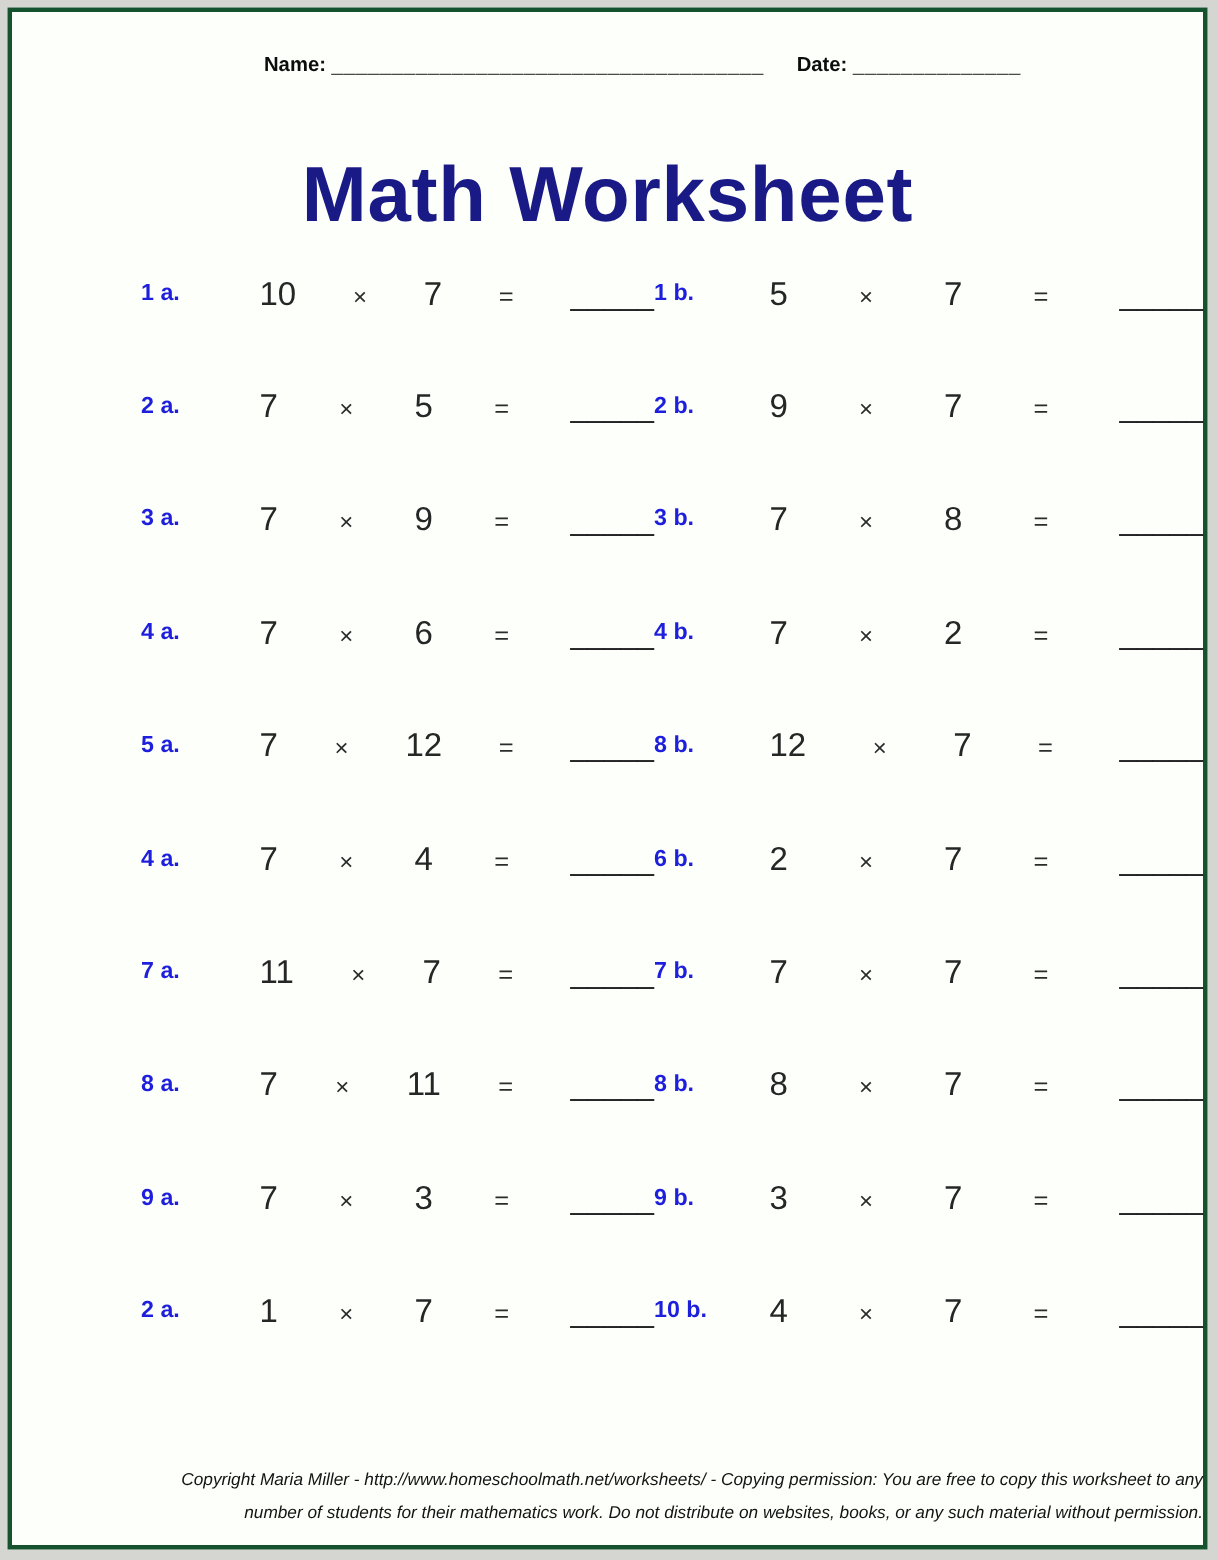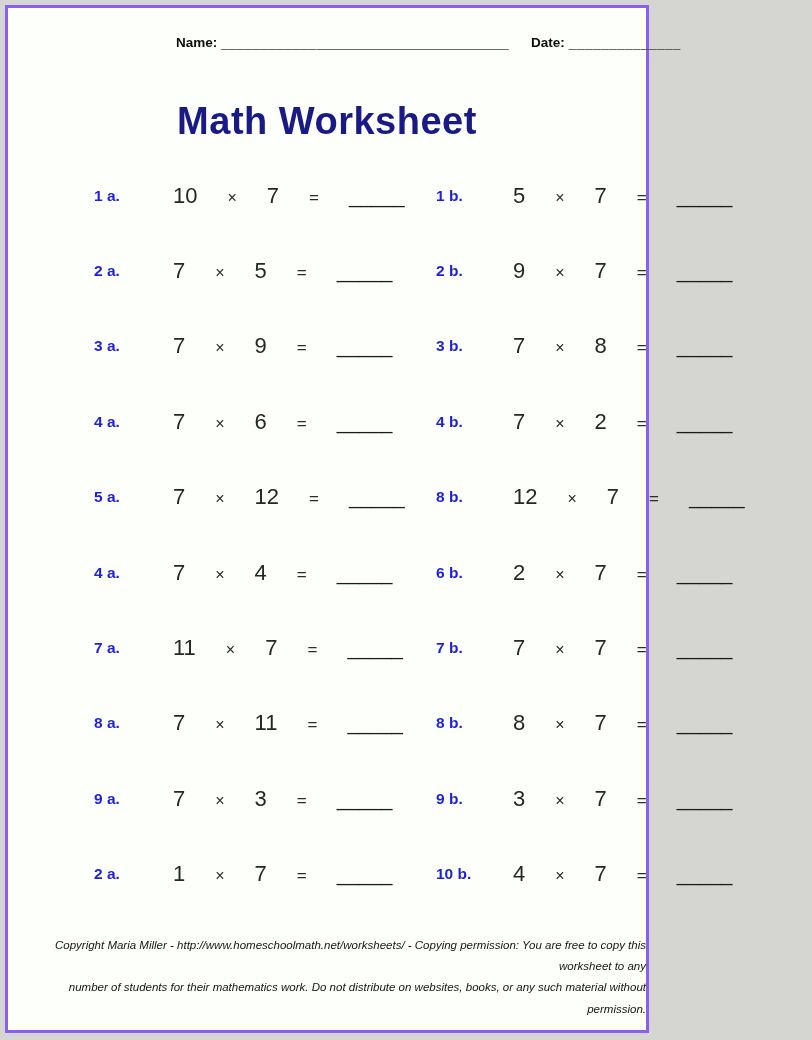--- a/index.html
+++ b/index.html
@@ -5,50 +5,50 @@
   html,body { margin:0; padding:0; }
   body {
     width:812px; height:1040px;
     background:#d5d5d2;
     font-family:"Liberation Sans", sans-serif;
     position:relative;
     overflow:hidden;
   }
   .page {
     position:absolute; left:5px; top:5px;
-    width:644px; height:1028px;
+    width:800px; height:1028px;
     box-sizing:border-box;
-    border:3px solid #8b5cf6;
+    border:3px solid #14532d;
     background:#fdfffa;
   }
   .header {
     position:absolute; top:27px; left:168px;
     font-size:13.5px; white-space:nowrap;
   }
   .hlabel { font-weight:bold; color:#0d0d0d; }
   .hline  { color:#4a4a4a; letter-spacing:0.5px; }
   .date-label { margin-left:18px; }
   .title {
     position:absolute; top:92px; left:0; width:100%;
     margin:0; text-align:center;
-    font-size:38px; font-weight:bold;
+    font-size:52px; font-weight:bold;
     color:#1a1a87; letter-spacing:0.5px;
   }
   .problems { position:absolute; top:150px; left:0; width:100%; }
   .row {
     display:grid;
     grid-template-columns:79px 263px 77px auto;
     padding-left:86px;
     height:75.4px;
     align-items:center;
   }
   .plabel { color:#1e1edd; font-weight:bold; font-size:15.5px; }
   .expr {
     display:inline-flex; align-items:baseline; gap:30px;
-    font-size:22px; color:#262626;
+    font-size:22px; color:#262626;justify-content:space-between;
   }
   .op  { font-size:16px; color:#2b2b2b; }
   .eq  { font-size:17px; }
   .blank { font-size:20px; color:#1b1b1b; }
   .footer {
     position:absolute; bottom:10px; left:0; width:100%;
     text-align:right; font-style:italic;
     font-size:11.5px; color:#141414; line-height:1.85;
   }
 </style>

